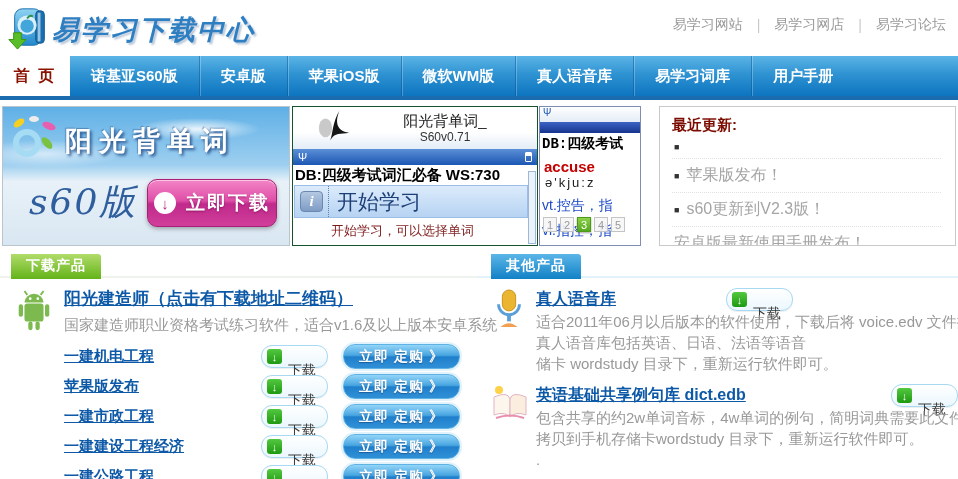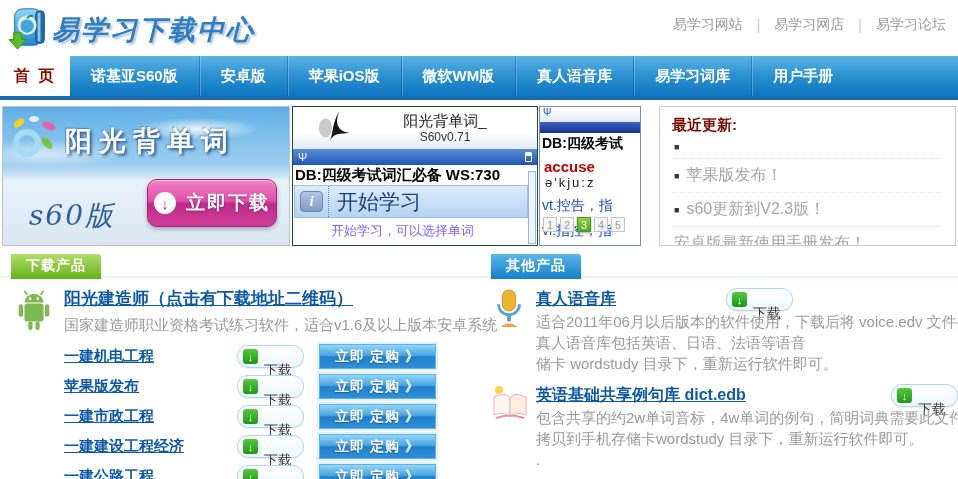--- a/index.html
+++ b/index.html
@@ -32,21 +32,21 @@
   .banner-row { display:flex; height:140px; margin:6px 2px 0 2px; }
   .left-banner { width:288px; border:1px solid #b9c4cc; position:relative; overflow:hidden;
     background:
       radial-gradient(ellipse 90px 16px at 68% 16%, rgba(255,255,255,.85), transparent 70%),
       radial-gradient(ellipse 110px 20px at 15% 34%, rgba(255,255,255,.6), transparent 70%),
       linear-gradient(180deg,#5fb0e6 0%,#9ecff0 42%,#e8f1f8 54%,#d9e7f2 100%); }
   .banner-title { position:absolute; top:16px; left:62px; font-size:27px; font-weight:bold;
     color:#fff; letter-spacing:7px; white-space:nowrap;
     text-shadow:2px 2px 3px rgba(30,70,130,.85), -1px -1px 1px rgba(30,70,130,.4); }
   .banner-flower { position:absolute; left:4px; top:6px; }
-  .banner-edition { position:absolute; left:26px; bottom:10px; font-size:28px; font-style:italic;
+  .banner-edition { position:absolute; left:26px; bottom:18px; font-size:36px; font-style:italic;
     color:#2f5e9e; font-family:"DejaVu Serif","Liberation Serif",serif; letter-spacing:2px; }
   .banner-btn { position:absolute; right:12px; bottom:18px; width:130px; height:48px;
     border-radius:10px; border:1px solid #a82076; cursor:pointer;
     background:linear-gradient(180deg,#f285c6 0%,#e04ea8 45%,#c02a8c 52%,#d13e9a 100%);
     box-shadow:0 2px 4px rgba(0,0,0,.3), inset 0 1px 0 rgba(255,255,255,.55);
     display:flex; align-items:center; justify-content:center; gap:10px; }
   .btn-circle { width:22px; height:22px; border-radius:50%; background:#fff; color:#c02a8c;
     display:flex; align-items:center; justify-content:center; font-weight:bold; font-size:15px; }
   .btn-label { color:#fff; font-size:19px; font-weight:bold; letter-spacing:2px;
     text-shadow:0 1px 2px rgba(110,0,70,.6); }
@@ -69,30 +69,30 @@
   .s1-db { height:20px; display:flex; align-items:center; font-weight:bold; font-size:15px;
     color:#000; padding-left:2px; white-space:nowrap; overflow:hidden; }
   .s1-selected { margin:0 9px 0 1px; background:linear-gradient(180deg,#dcebfb,#b6d3f2);
     border:1px solid #9bbde8; display:flex; align-items:center; height:33px; }
   .s1-info { width:23px; height:21px; margin:0 5px; border:1px solid #6c88b0; border-radius:4px;
     background:linear-gradient(180deg,#b3c8e2,#7e9cc4); color:#fff; font-style:italic;
     font-family:"Liberation Serif",serif; font-size:15px; font-weight:bold;
     display:flex; align-items:center; justify-content:center; }
   .s1-dots { height:100%; border-left:1px dotted #5b82b8; margin-right:8px; }
   .s1-sel-text { font-size:21px; color:#1c3f77; }
-  .s1-subtext { font-size:13px; color:#8b5cf6; margin:4px 0 0 38px; white-space:nowrap; }
+  .s1-subtext { font-size:13px; color:#7f1d1d; margin:4px 0 0 38px; white-space:nowrap; }
   .s1-scroll { position:absolute; right:1px; top:64px; bottom:1px; width:8px;
     background:#eaf2fb; border:1px solid #9fb6d4; }
 
   .screen2 { width:102px; background:#fff; border:1px solid #7f8eb0; margin-left:1px;
     position:relative; overflow:hidden; display:flex; flex-direction:column; }
   .s2-top { height:15px; background:linear-gradient(180deg,#fff,#e4ecf6); color:#1c57b4;
     font-size:10px; padding-left:3px; }
   .s2-bar { height:11px; background:linear-gradient(180deg,#3b63c4,#16348f); }
-  .s2-db { font-weight:bold; font-size:14px; color:#000; white-space:nowrap; padding:2px 0 0 2px; }
+  .s2-db { font-weight:bold; font-size:14px; color:#000; white-space:nowrap; padding:2px 0 0 2px;font-family:Liberation Mono, monospace; }
   .s2-word { color:#c40000; font-weight:bold; font-size:15px; padding-left:4px; margin-top:5px; }
   .s2-phon { color:#222; font-size:13px; padding-left:5px; letter-spacing:2px; }
   .s2-m { color:#1b49c8; font-size:14px; padding-left:2px; margin-top:7px; white-space:nowrap; }
   .pager { position:absolute; bottom:13px; left:3px; display:flex; gap:3px; }
   .page { width:14px; height:15px; background:rgba(246,246,246,.9); border:1px solid #c4c4c4;
     color:#9a9a9a; font-size:11px; display:flex; align-items:center; justify-content:center;
     cursor:pointer; }
   .page.active { background:linear-gradient(180deg,#8cd24a,#55a81c); border-color:#4d9a18;
     color:#fff; box-shadow:0 1px 2px rgba(0,0,0,.35); }
 
@@ -124,22 +124,22 @@
   .dl-rows { margin-top:7px; }
   .dl-row { display:flex; align-items:center; height:29px; margin-bottom:1px; }
   .row-link { margin-left:64px; font-size:15px; }
   .dl-btn { margin-left:auto; height:23px; display:inline-flex; align-items:center; gap:6px;
     border:1px solid #a7d9f2; border-radius:11px; padding:0 11px 0 5px; cursor:pointer;
     background:linear-gradient(180deg,#ffffff,#ebf7fe); box-shadow:0 1px 1px rgba(0,0,0,.07); }
   .dl-ico { width:15px; height:15px; border-radius:3px; color:#fff; font-size:11px; font-weight:bold;
     background:linear-gradient(180deg,#53c840,#1e9a10); display:flex; align-items:center;
     justify-content:center; }
   .dl-label { color:#3c3c3c; font-size:14px; font-weight:normal;margin-top:28px; }
-  .order-btn { margin-left:15px; margin-right:42px; width:117px; height:25px; cursor:pointer;
-    border:1px solid #5fb2e4; border-radius:0; color:#fff; font-size:14px; font-weight:bold;
+  .order-btn { margin-left:15px; margin-right:18px; width:117px; height:25px; cursor:pointer;
+    border:1px solid #5fb2e4; border-radius:12px; color:#fff; font-size:14px; font-weight:bold;
     letter-spacing:1px; display:flex; align-items:center; justify-content:center;
     background:linear-gradient(180deg,#93d5f8 0%,#47a5e0 45%,#1f7fcc 52%,#3090d6 100%);
     box-shadow:0 0 0 2px #e2f2fb; text-shadow:0 1px 1px rgba(0,30,80,.4);text-align:center; }
 
   .o-item { position:relative; padding:10px 0 0 58px; }
   .o-icon { position:absolute; left:12px; top:10px; }
   .o-title-row { display:flex; align-items:center; gap:12px; }
   .o-title { font-size:16px; }
   .o-desc { color:#999; font-size:15px; line-height:21px; white-space:nowrap; overflow:hidden; }
   .gap-wide { margin-left:98px; }

